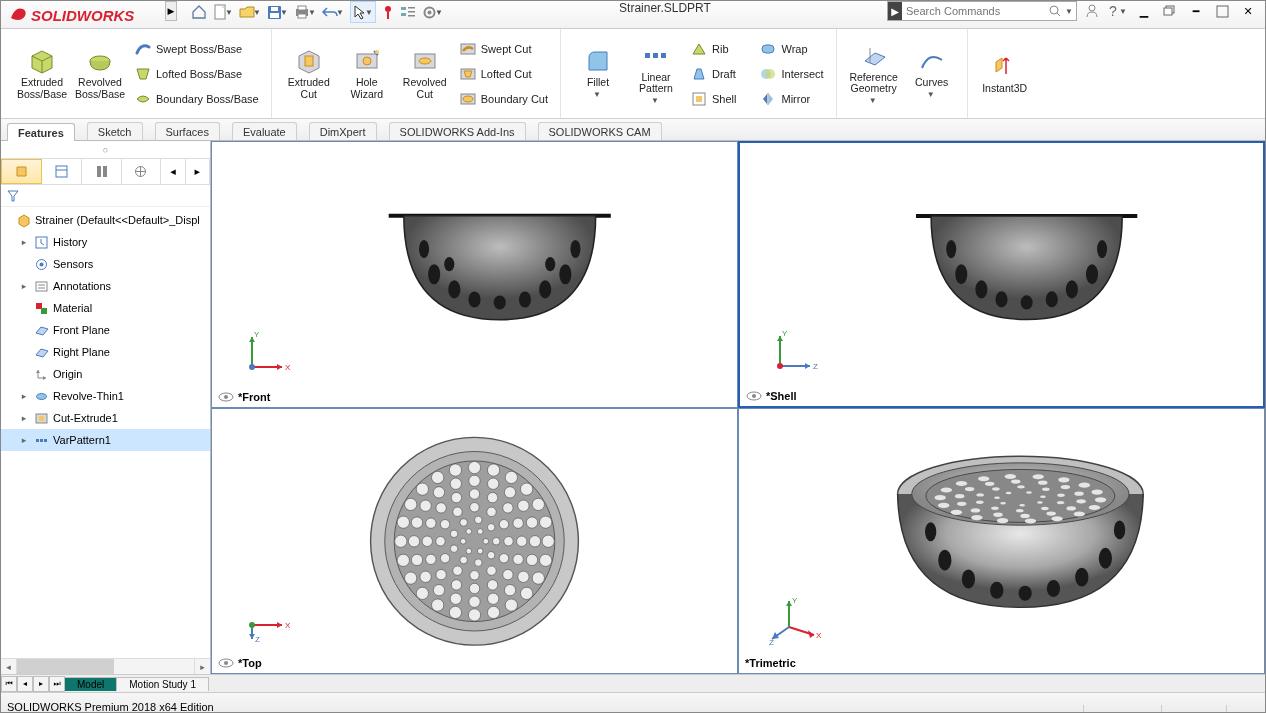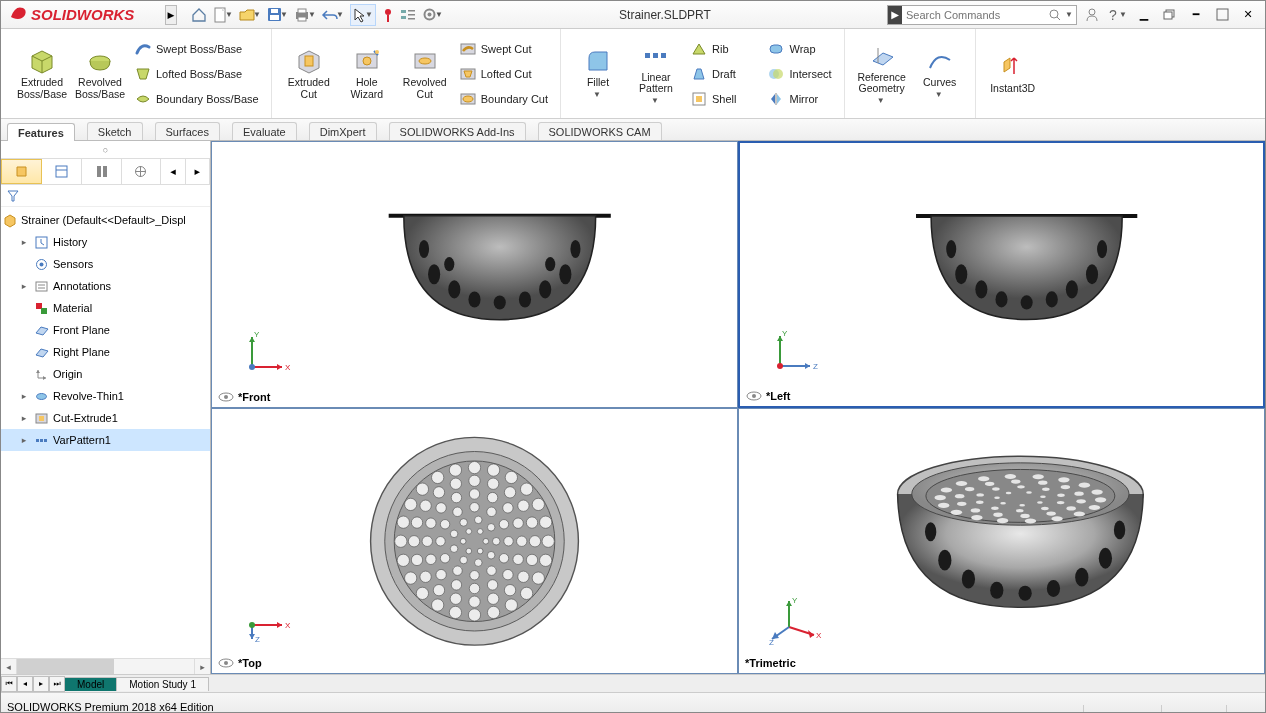--- a/index.html
+++ b/index.html
@@ -1,19 +1,19 @@
 <!DOCTYPE html>
 <html><head>
 <meta charset="utf-8">
 <style>
 * { margin: 0; padding: 0; box-sizing: border-box; font-family: "Segoe UI", Tahoma, sans-serif; }
 body { width: 1266px; height: 713px; background: #fff; overflow: hidden; border: 1px solid #888; font-size: 11px; }
 
 
-.titlebar { height: 28px; display: flex; align-items: center; background: linear-gradient(#fdfdfd,#f2f2f2); border-bottom: 1px solid #ccc; }
+.titlebar { height: 28px; display: flex; align-items: flex-start; background: linear-gradient(#fdfdfd,#f2f2f2); border-bottom: 1px solid #ccc; }
 .logo { width: 160px; height: 28px; display: flex; align-items: center; padding-left: 8px; font-weight: bold; font-style: italic; color: #d92231; font-size: 15px; }
 .logo .ds { font-size: 18px; margin-right: 2px; }
 .logo-arrow { width: 12px; height: 20px; background:#eee; border:1px solid #bbb; margin-left:4px; display:flex; align-items:center; justify-content:center; font-size:9px; }
 .qat { display:flex; align-items:center; gap:6px; margin-left:14px; }
 .qat .qbtn, .qat .qsep { height:22px; display:flex; align-items:center; }
 .qbtn svg { display:block; }
 .qdrop { width:8px; font-size:8px; color:#555; margin-left:-2px; }
 .title-center { flex:1; text-align:center; font-size:12px; color:#333; }
 .title-right { display:flex; align-items:center; gap:4px; padding-right:6px; }
 .search-box { display:flex; align-items:center; border:1px solid #aaa; height:20px; width:190px; background:#fff; }
@@ -38,21 +38,21 @@
 
 
 .workarea { display:flex; height:calc(100% - 28px - 90px - 22px - 18px - 20px); }
 .mgrpanel { width:210px; border-right:1px solid #bbb; background:#fff; display:flex; flex-direction:column; }
 .mgr-tabs-top { height:18px; display:flex; align-items:center; justify-content:center; border-bottom:1px solid #ddd; font-size:9px; color:#888; }
 .mgr-tool-row { height:26px; display:flex; border-bottom:1px solid #ddd; }
 .mgr-tool-row .mt { flex:1; display:flex; align-items:center; justify-content:center; border-right:1px solid #ddd; }
 .mgr-tool-row .mt.active { background:linear-gradient(#fff3d6,#ffe7a8); border:1px solid #e8c254; }
 .mgr-filter { height:22px; display:flex; align-items:center; padding-left:5px; border-bottom:1px solid #eee; }
 .tree { flex:1; overflow:hidden; padding:2px 0; font-size:11px; }
-.tree .node { display:flex; align-items:center; height:22px; padding-left:0; gap:4px; white-space:nowrap; }
+.tree .node { display:flex; align-items:center; height:22px; padding-left:14px; gap:4px; white-space:nowrap; }
 .tree .node .exp { width:10px; font-size:9px; color:#666; display:flex; justify-content:center; }
 .tree .node .ticn { width:16px; height:16px; display:flex; align-items:center; justify-content:center; }
 .tree .lvl1 { padding-left:18px; }
 .tree .sel { background:#cde6ff; }
 .mgr-scroll { height:16px; border-top:1px solid #ddd; background:#f4f4f4; display:flex; }
 .mgr-scroll .track { flex:1; position:relative; }
 .mgr-scroll .thumb { position:absolute; left:0; width:55%; height:100%; background:#d0d0d0; }
 .mgr-scroll .arr { width:16px; display:flex; align-items:center; justify-content:center; font-size:9px; color:#666; border-left:1px solid #ddd; }
 .mgr-scroll .arr:first-child{ border-left:none; border-right:1px solid #ddd;}
 
@@ -333,21 +333,21 @@
           <svg width="26" height="26">
             <rect x="2" y="10" width="5" height="5" fill="#4a7bbf"></rect>
             <rect x="10" y="10" width="5" height="5" fill="#4a7bbf"></rect>
             <rect x="18" y="10" width="5" height="5" fill="#4a7bbf"></rect>
           </svg>
         </div>
       <span>Linear
 Pattern</span>
       <span class="qdrop">▼</span>
     </div>
-    <div style="display:flex; gap:20px;">
+    <div style="display:flex; gap:12px;">
       <div class="rlist">
         <div class="rsmall">
             <div class="icn">
               <svg width="16" height="16">
                 <path d="M2 13 L8 3 L14 13 Z" fill="#c8d86a" stroke="#7a8a2a"></path>
               </svg>
             </div>
             <span>Rib</span>
           </div>
         <div class="rsmall">
@@ -738,21 +738,21 @@
               <path d="M10 8 L7 13 L13 13 Z" fill="#3a9a3a"></path>
               <text x="12" y="8" font-size="8" fill="#3a9a3a">Y</text>
               <circle cx="10" cy="38" r="3" fill="#d92231"></circle>
             </svg>
         </div>
         <div class="vlabel">
             <svg class="eye" width="16" height="10">
               <ellipse cx="8" cy="5" rx="7" ry="4" fill="none" stroke="#888"></ellipse>
               <circle cx="8" cy="5" r="2" fill="#888"></circle>
             </svg>
-            <span>*Left</span>
+            <span>*Shell</span>
           </div>
       </div>
 
       <div class="viewport">
         <svg width="100%" height="100%" viewBox="0 0 520 280">
           <circle cx="260" cy="140" r="110" fill="#c8c8c8" stroke="#555" stroke-width="1.5"></circle>
           <circle cx="260" cy="140" r="95" fill="#b3b3b3" stroke="#555"></circle>
           <circle cx="260" cy="140" r="85" fill="#9e9e9e" stroke="#555"></circle>
           <g id="holes-top" fill="#ececec" stroke="#555" stroke-width="0.7">
               <circle cx="338" cy="140" r="6.5"></circle>

